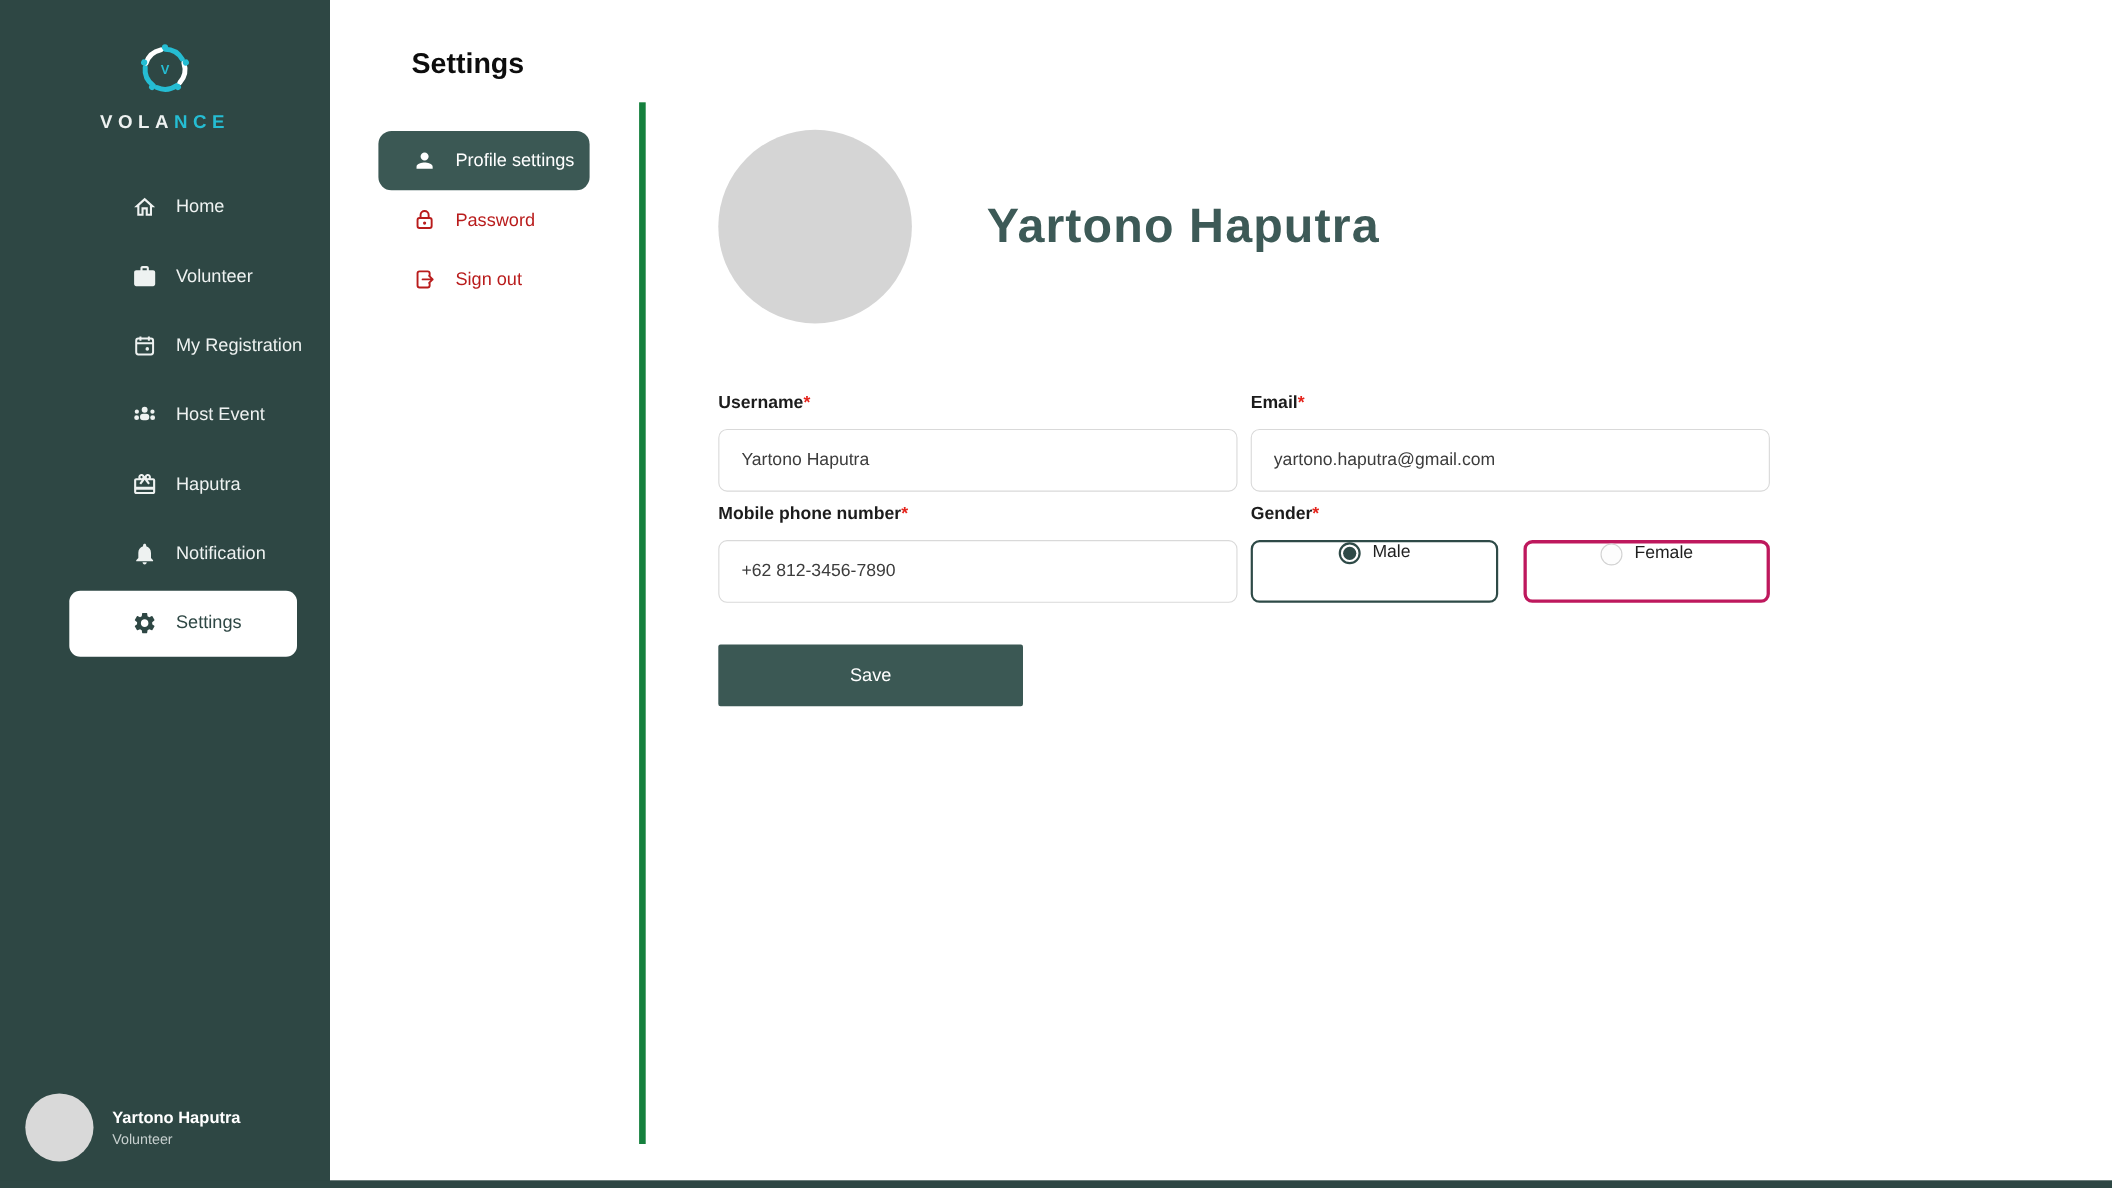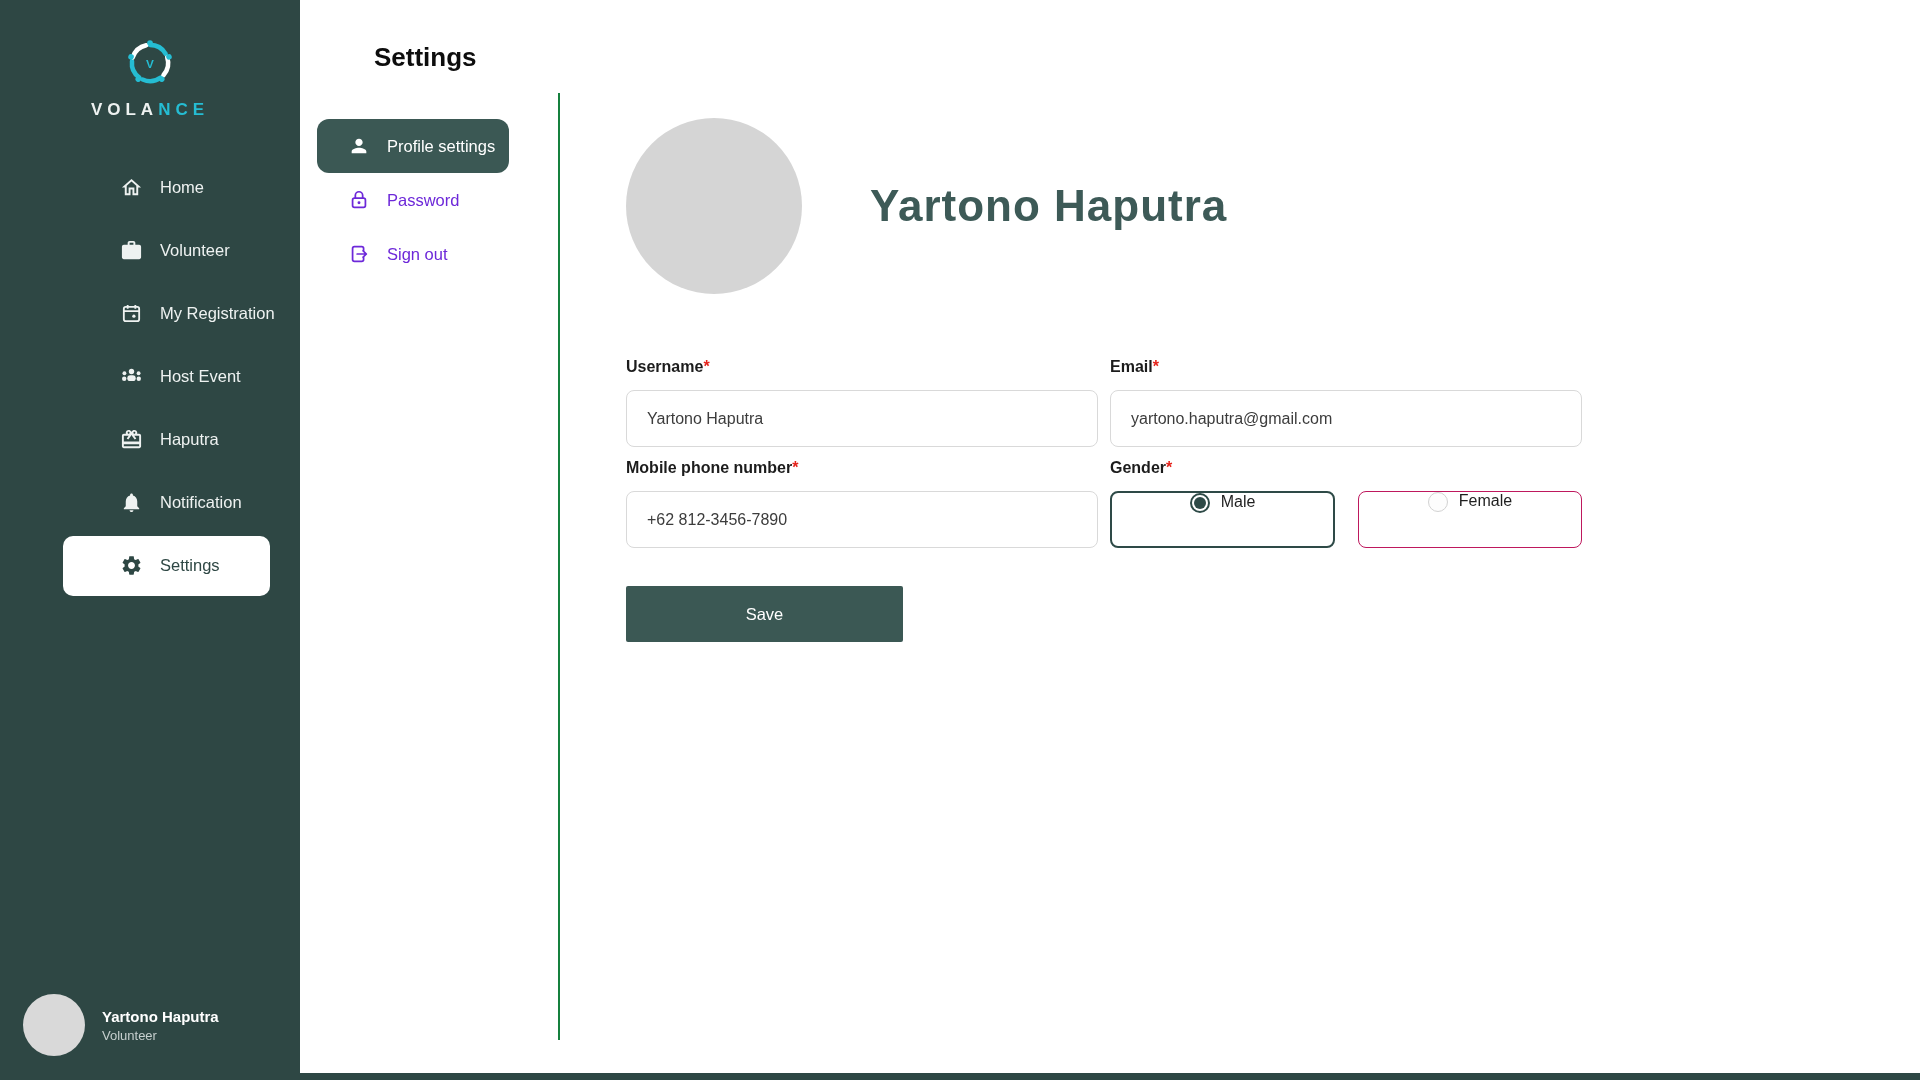--- a/index.html
+++ b/index.html
@@ -47,26 +47,26 @@
   .sidebar-user .urole { font-size: 13px; color: #c6cfce; margin-top: 3px; }
 
   
   .main { flex: 1; position: relative; background: #ffffff; }
   .page-title { margin: 42px 0 0 74px; font-size: 26px; font-weight: 700; color: #0d0d0d; }
 
   .content-row { display: flex; margin-top: 20px; }
 
   .subnav-col {
     width: 260px; flex: 0 0 260px; padding: 26px 0 0 17px;
-    border-right: 2px solid #15803d; height: 947px;
+    border-right: 6px solid #15803d; height: 947px; margin-left: 27px;
   }
   .subnav-item {
     width: 192px; height: 54px; display: flex; align-items: center; gap: 17px;
     padding-left: 31px; border-radius: 12px; cursor: pointer;
-    font-size: 16.5px; color: #6d28d9;
+    font-size: 16.5px; color: #b91c1c;
   }
   .subnav-item svg { width: 22px; height: 22px; flex: 0 0 22px; }
   .subnav-item.active { background: #3b5854; color: #ffffff; font-weight: 500; }
 
   .form-col { padding: 25px 0 0 66px; }
   .profile-head { display: flex; align-items: center; gap: 68px; }
   .big-avatar { width: 176px; height: 176px; border-radius: 50%; background: #d5d5d5; }
   .display-name { font-size: 44px; font-weight: 700; color: #3d5a57; letter-spacing: 1px; }
 
   .form-grid {
@@ -81,21 +81,21 @@
     padding: 0 20px; font-size: 16px; color: #3c3c3c; outline: none;
     font-family: "Liberation Sans", "DejaVu Sans", sans-serif; background: #fff;
   }
   .gender-row { display: flex; gap: 23px; }
   .gender-opt {
     height: 57px; border-radius: 8px; display: flex; 
     justify-content: center; gap: 11px; cursor: pointer; background: #fff;
     font-size: 16px; color: #1f1f1f;
   }
   .gender-opt.male { width: 225px; border: 2px solid #2e4a47; }
-  .gender-opt.female { width: 224px; border: 1px solid #be185d; }
+  .gender-opt.female { width: 224px; border: 3px solid #be185d; }
   .radio { width: 20px; height: 20px; border-radius: 50%; position: relative; }
   .radio.checked { border: 2px solid #2e4a47; background: #fff; }
   .radio.checked::after {
     content: ""; position: absolute; inset: 2px; border-radius: 50%; background: #2e4a47;
   }
   .radio.unchecked { border: 1.5px solid #d2d2d2; background: #fdfdfd; }
 
   .save-btn {
     margin-top: 38px; width: 277px; height: 56px;
     background: #3b5854; color: #ffffff; border: none; border-radius: 2px;

